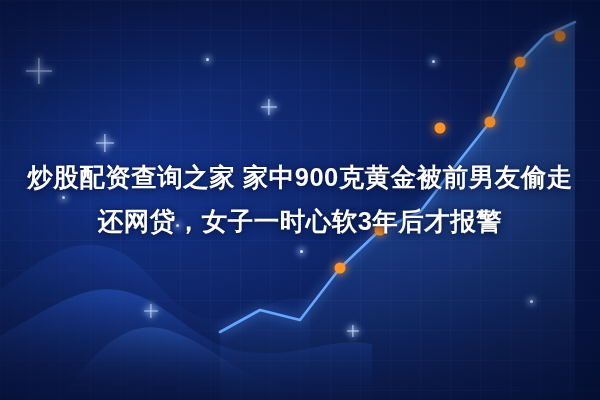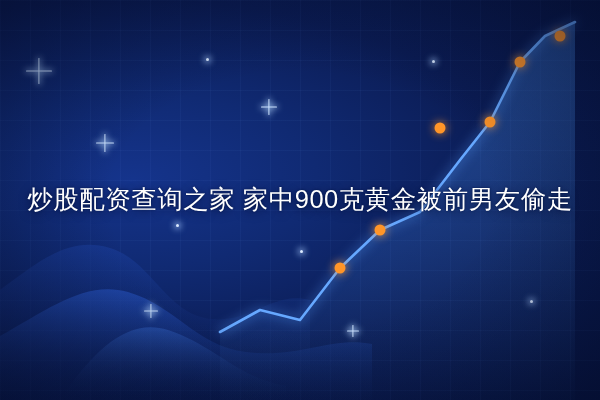--- a/index.html
+++ b/index.html
@@ -85,21 +85,21 @@
     justify-content: center;
     align-items: center;
     gap: 10px;
     text-align: center;
     padding: 0 14px;
     box-sizing: border-box;
   }
   .headline .line {
     color: #ffffff;
     font-size: 25.5px;
-    font-weight: 400;
+    font-weight: 700;
     letter-spacing: 0.5px;
     line-height: 1.32;
     text-shadow: 0 2px 10px rgba(0,12,50,0.85), 0 0 2px rgba(0,20,70,0.9);
     white-space: nowrap;
   }
 </style>
 </head>
 <body>
 
 <div id="stage">
@@ -170,15 +170,16 @@
   <div class="dotstar" style="left:206px;top:58px;"></div>
   <div class="dotstar" style="left:300px;top:250px;"></div>
   <div class="dotstar" style="left:432px;top:60px;"></div>
   <div class="dotstar" style="left:530px;top:300px;"></div>
   <div class="dotstar" style="left:176px;top:224px;"></div>
 
   <div class="vignette"></div>
 
   <div class="headline">
     <div class="line">炒股配资查询之家 家中900克黄金被前男友偷走</div>
+    <div class="line">还网贷，女子一时心软3年后才报警</div>
   </div>
 
 </div>
 
 </body></html>

